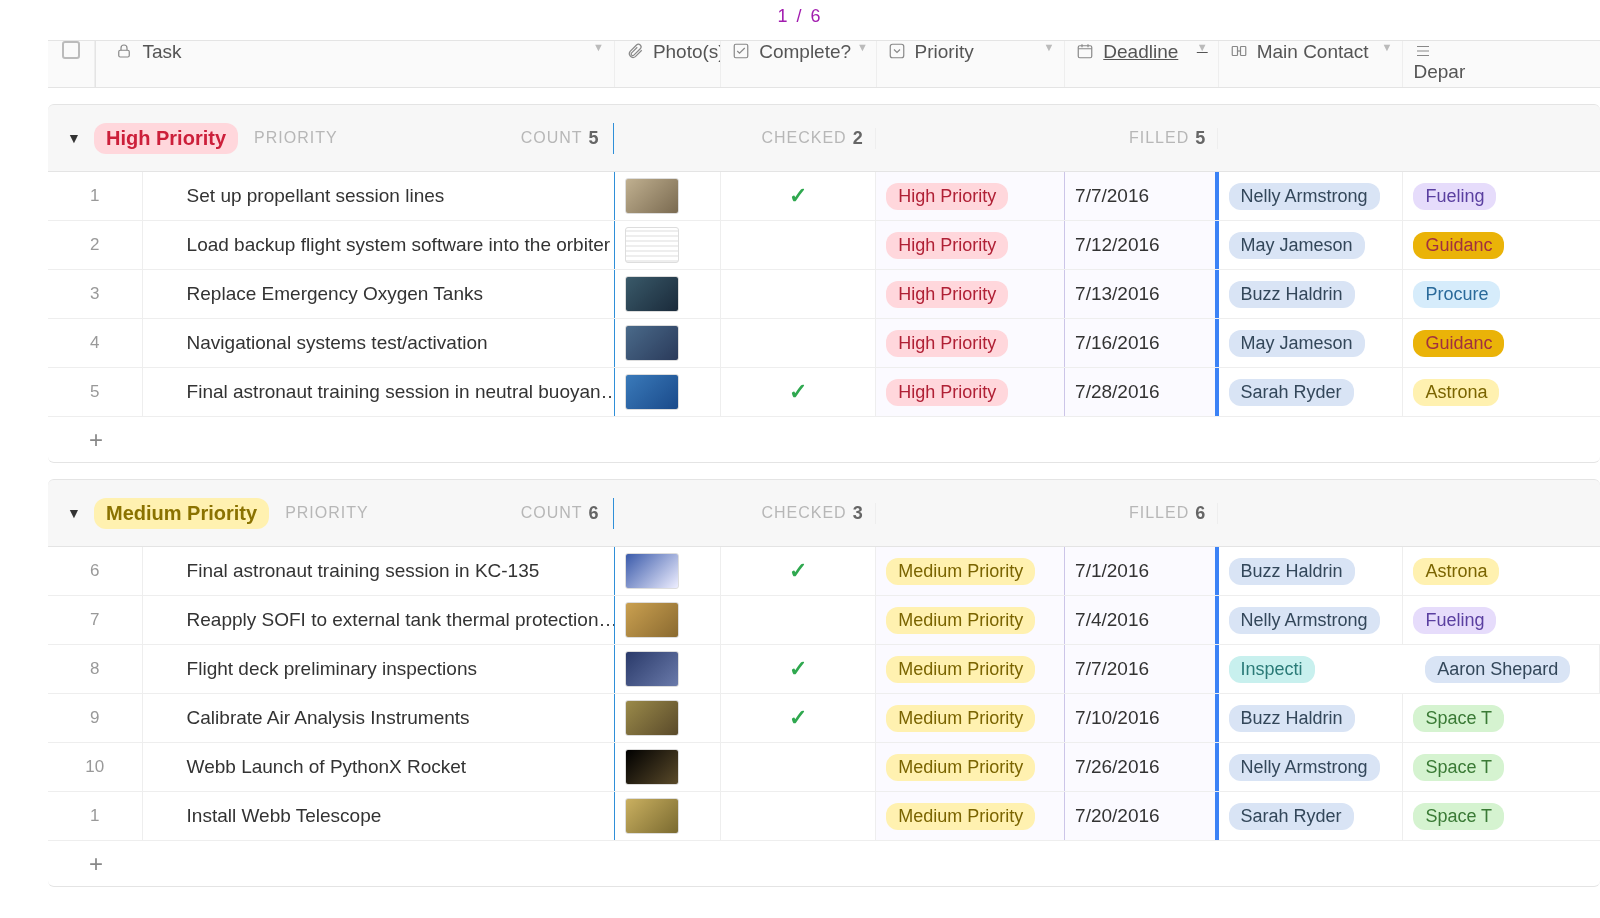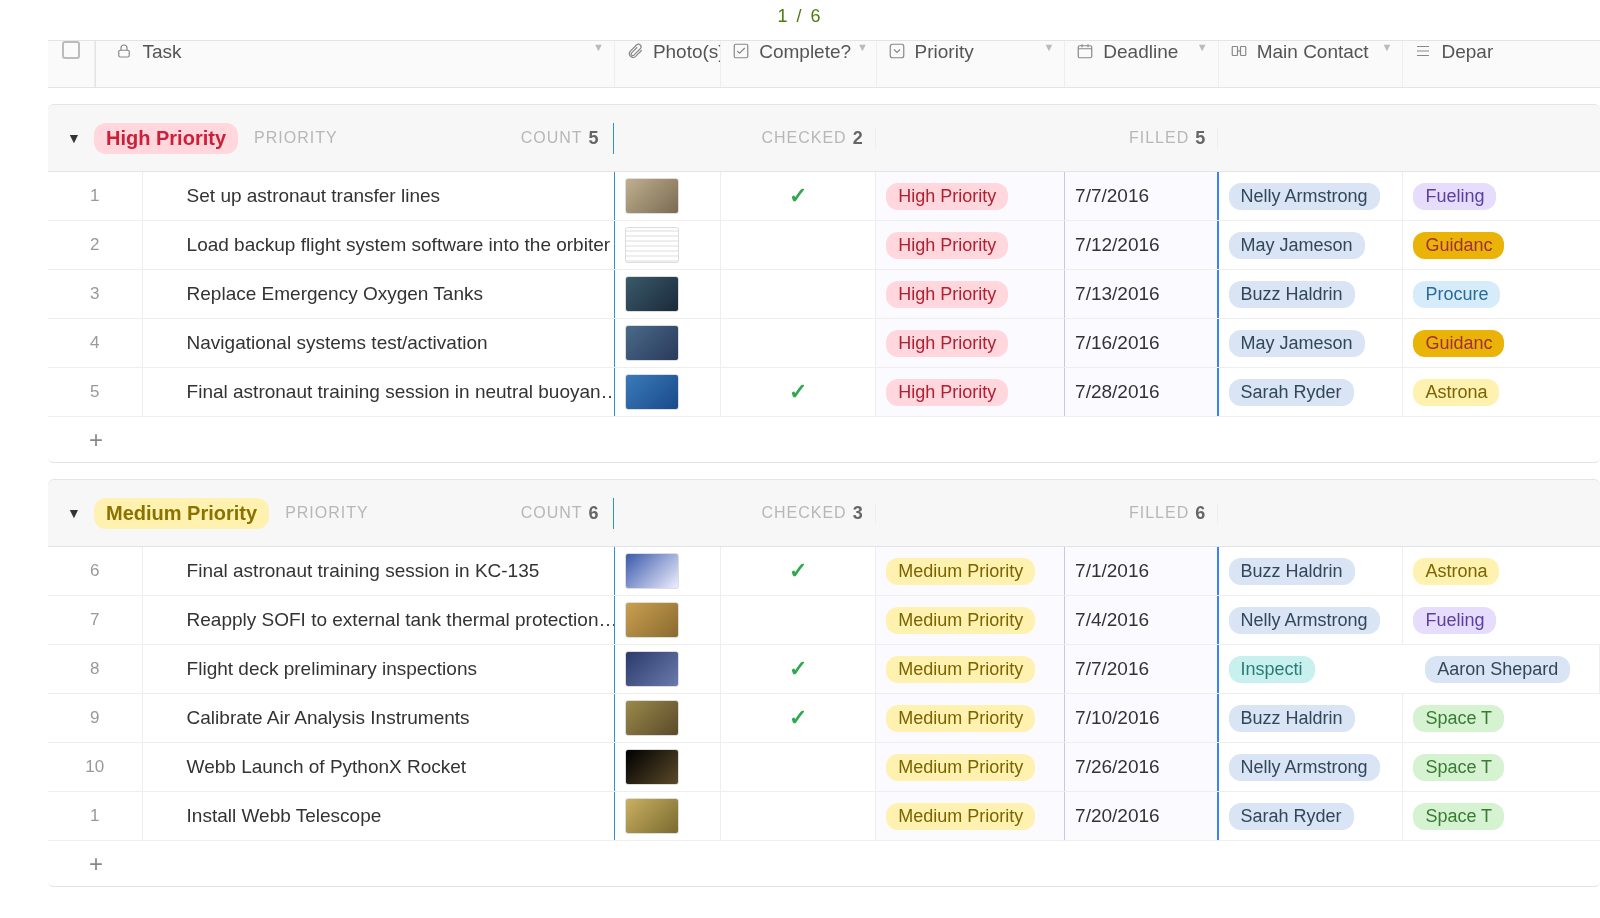--- a/index.html
+++ b/index.html
@@ -6,21 +6,21 @@
   html, body {
     font-family: -apple-system, BlinkMacSystemFont, "Segoe UI", Helvetica, Arial, sans-serif;
     font-size: 16px;
     color: #333;
     background: #fff;
   }
   .app { width: 1600px; height: 918px; overflow: hidden; position: relative; }
 
   .page-indicator {
     position: absolute; top: 0; left: 0; right: 0; text-align: center;
-    font-size: 18px; color: #4d7c0f; letter-spacing: 2px; padding: 6px 0;
+    font-size: 18px; color: #a21caf; letter-spacing: 2px; padding: 6px 0;
   }
 
   .table-wrap { padding: 40px 0 0 48px; }
 
   
   :root{
     --w-hdr-pad: 48px;
     --w-check: 48px;
     --w-sep: 1px;
     --w-num: 48px;
@@ -43,23 +43,23 @@
   .hdr .cell {
     display: flex; padding: 0 10px;
     border-right: 1px solid #eee; color: #555; font-size: 19px;
     white-space: nowrap; overflow: hidden;
   }
   .hdr .cell.checkbox { width: var(--w-check); justify-content: center; }
   .hdr .cell.task     { width: calc(var(--w-num) + var(--w-task)); padding-left: 18px; }
   .hdr .cell.photo    { width: var(--w-photo); }
   .hdr .cell.complete { width: var(--w-complete); }
   .hdr .cell.priority { width: var(--w-priority); }
-  .hdr .cell.deadline { width: var(--w-deadline); }
+  .hdr .cell.deadline { width: var(--w-deadline); text-decoration: underline; }
   .hdr .cell.contact  { width: var(--w-contact); }
-  .hdr .cell.dept     { width: var(--w-dept); border-right: none; }
+  .hdr .cell.dept     { width: var(--w-dept); border-right: none; flex-direction: column; }
 
   .hdr .ico { width: 20px; height: 20px; margin-right: 8px; display:inline-flex; align-items:center; justify-content:center; flex:0 0 20px;}
   .hdr .ico svg { width: 18px; height: 18px; stroke: #888; fill: none; stroke-width: 1.6; }
   .hdr .dd { margin-left: auto; color: #bbb; font-size: 11px; padding-left:6px;}
   .hdr .sep { width: 1px; background: #e4e4e4; }
 
   
   .ghdr {
     display: flex; align-items: center; height: 68px;
     border-top: 1px solid #e4e4e4; border-bottom: 1px solid #e4e4e4;
@@ -95,21 +95,21 @@
   .row {
     display:flex; align-items:stretch; height:49px;
     border-bottom:1px solid #eee; background:#fff;
   }
   .row .cell { display:flex; align-items:center; padding:0 10px; font-size:19px; color:#333; white-space:nowrap; overflow:hidden; text-overflow:ellipsis;}
   .row .cell.num      { width: calc(var(--w-check) + var(--w-num)); justify-content:center; color:#999; border-right:1px solid #eee; font-size:17px;}
   .row .cell.task     { width: var(--w-task); padding-left:44px; border-right:1px solid #2f8fd8;}
   .row .cell.photo    { width: var(--w-photo); border-right:1px solid #eee; justify-content:flex-start;}
   .row .cell.complete { width: var(--w-complete); border-right:1px solid #eee; justify-content:center;}
   .row .cell.priority { width: var(--w-priority); border-right:1px solid #ccc5e8; background:#fbfaff;}
-  .row .cell.deadline { width: var(--w-deadline); border-right:2px solid #3b82f6; background:#fbfaff;}
+  .row .cell.deadline { width: var(--w-deadline); border-right:4px solid #3b82f6; background:#fbfaff;}
   .row .cell.contact  { width: var(--w-contact); border-right:1px solid #eee;}
   .row .cell.dept     { width: var(--w-dept); }
 
   .addrow { display:flex; align-items:center; height:46px; background:#fff; border-bottom:1px solid #e4e4e4; border-radius:0 0 6px 6px;}
   .addrow .plus { width: calc(var(--w-check) + var(--w-num)); text-align:center; color:#888; font-size:24px; font-weight:300;}
 
   .thumb {
     width: 54px; height: 36px; border:1px solid #ddd; border-radius:3px;
     background: linear-gradient(135deg,#6a7a8a,#2d3a47);
     flex:0 0 54px;
@@ -245,21 +245,21 @@
           </div>
           <div class="gcell photo"></div>
           <div class="gcell complete">CHECKED <span class="val">2</span></div>
           <div class="gcell priority"></div>
           <div class="gcell deadline">FILLED <span class="val">5</span></div>
           <div class="gcell contact"></div>
           <div class="gcell dept"></div>
         </div>
         <div class="row">
           <div class="cell num">1</div>
-          <div class="cell task">Set up astronaut transfer lines</div>
+          <div class="cell task">Set up propellant session lines</div>
           <div class="cell photo">
             <span class="thumb t-a"></span>
           </div>
           <div class="cell complete">
             <span class="check">✓</span>
           </div>
           <div class="cell priority">
             <span class="tag pri-high">High Priority</span>
           </div>
           <div class="cell deadline">7/7/2016</div>

